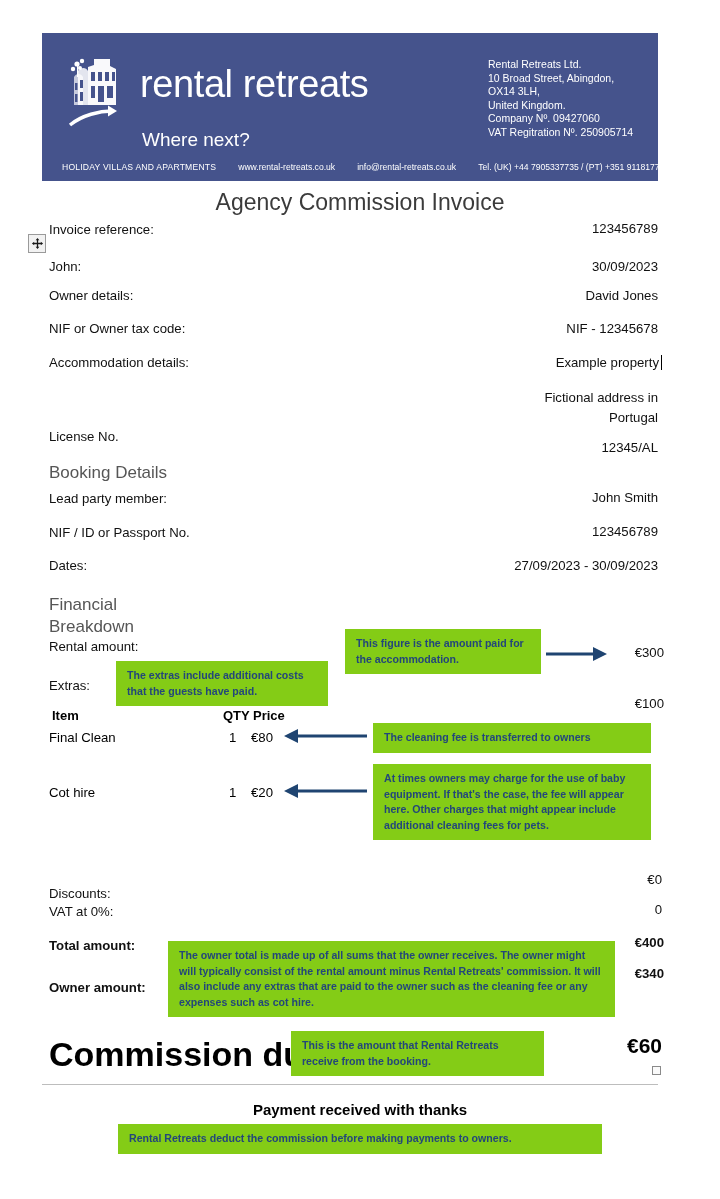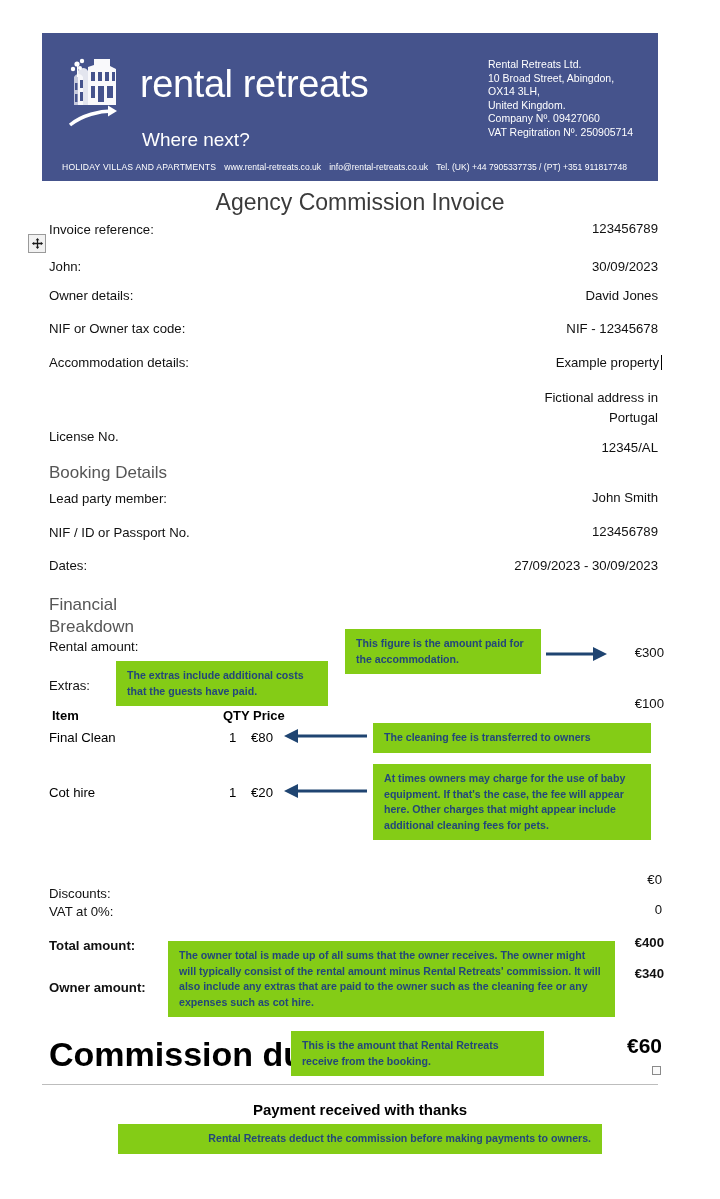--- a/index.html
+++ b/index.html
@@ -54,21 +54,21 @@
     line-height: 13.6px;
   }
   .hdr-company div { white-space: nowrap; }
   .hdr-strip {
     position: absolute;
     left: 0; bottom: 0;
     width: 100%; height: 28px;
     display: flex;
     align-items: center;
     padding-left: 20px;
-    gap: 8px;
+    gap: 22px;
   }
   .hdr-strip span {
     color: #ffffff;
     font-size: 8.6px;
     white-space: nowrap;
   }
   .hdr-strip .cap { letter-spacing: 0.2px; }
 
   
   .doc-title {
@@ -178,21 +178,21 @@
   
   .note {
     position: absolute;
     background: #84cc16;
     color: #23477a;
     font-weight: bold;
     font-size: 10.6px;
     line-height: 15.5px;
     padding: 7px 11px;
   }
-  .note.center { text-align: right; }
+  .note.center { text-align: left; }
 
   .arrow { position: absolute; }
 </style>
 </head>
 <body>
 
 <div class="hdr">
 
   <div class="hdr-logo">
     <svg viewBox="0 0 56 78" width="56" height="78" aria-hidden="true">

